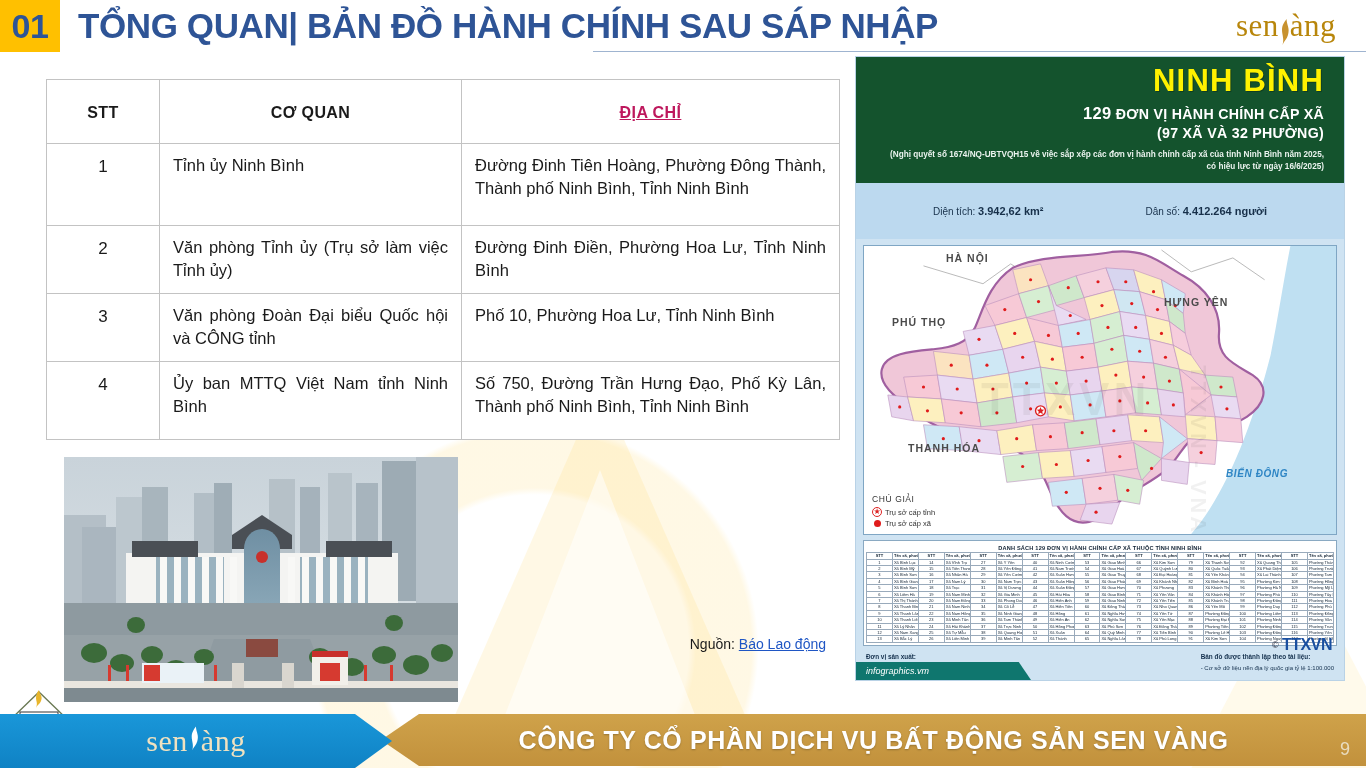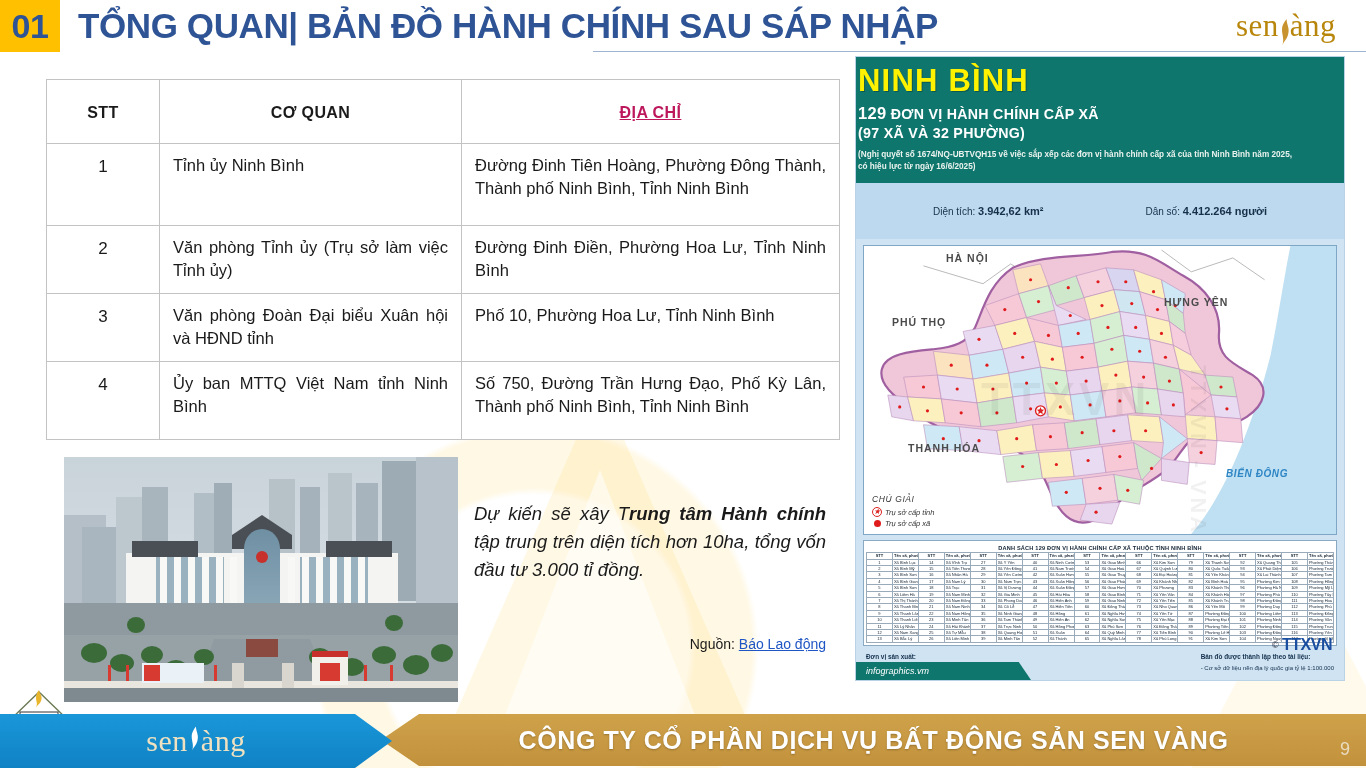--- a/index.html
+++ b/index.html
@@ -186,23 +186,23 @@
   
   .info {
     position: absolute;
     left: 855px; top: 56px;
     width: 490px; height: 625px;
     background: #cfe3f2;
     border: 1px solid #b9d2e6;
     overflow: hidden;
   }
   .info-head {
-    background: #0f766e;
-    padding: 8px 2px 10px;
-    text-align: left;
+    background: #14532d;
+    padding: 8px 20px 10px;
+    text-align: right;
   }
   .info-title {
     color: #FFF200;
     font-size: 31px;
     font-weight: bold;
     letter-spacing: 1.2px;
     line-height: 1.05;
     text-shadow: 1px 1px 0 rgba(0,0,0,.25);
   }
   .info-sub {
@@ -255,21 +255,20 @@
     font-style: italic;
     font-weight: bold;
     color: #2f86c5;
     letter-spacing: .6px;
   }
   .legend {
     position: absolute;
     left: 8px; bottom: 6px;
     font-size: 7.5px;
     color: #333;
-    font-style: italic;
   }
   .legend .lg-title {
     font-size: 8.5px;
     letter-spacing: .6px;
     margin-bottom: 3px;
   }
   .legend .lg-row {
     display: flex; align-items: center;
     gap: 3px; margin-top: 2px;
   }
@@ -448,21 +447,21 @@
         <td>Tỉnh ủy Ninh Bình</td>
         <td class="just">Đường Đinh Tiên Hoàng, Phường Đông Thành, Thành phố Ninh Bình, Tỉnh Ninh Bình</td>
       </tr>
       <tr class="r2">
         <td class="stt">2</td>
         <td class="just">Văn phòng Tỉnh ủy (Trụ sở làm việc Tỉnh ủy)</td>
         <td class="just">Đường Đinh Điền, Phường Hoa Lư, Tỉnh Ninh Bình</td>
       </tr>
       <tr class="r3">
         <td class="stt">3</td>
-        <td class="just">Văn phòng Đoàn Đại biểu Xuân hội và HĐND tỉnh</td>
+        <td class="just">Văn phòng Đoàn Đại biểu Quốc hội và CÔNG tỉnh</td>
         <td>Phố 10, Phường Hoa Lư, Tỉnh Ninh Bình</td>
       </tr>
       <tr class="r4">
         <td class="stt">4</td>
         <td class="just">Ủy ban MTTQ Việt Nam tỉnh Ninh Bình</td>
         <td class="just">Số 750, Đường Trần Hưng Đạo, Phố Kỳ Lân, Thành phố Ninh Bình, Tỉnh Ninh Bình</td>
       </tr>
     </tbody>
   </table>
 
@@ -555,23 +554,20 @@
         <rect x="44" y="208" width="3" height="16"></rect>
           <rect x="62" y="208" width="3" height="16"></rect>
         <rect x="150" y="208" width="3" height="16"></rect>
           <rect x="300" y="208" width="3" height="16"></rect>
         <rect x="326" y="208" width="3" height="16"></rect>
       </g>
       <rect x="0" y="231" width="394" height="14" fill="#7e8a90"></rect>
     </svg>
   </div>
 
-  <div class="caption">
-    <span>Dự kiến sẽ xây T</span><b>rung tâm Hành chính</b><span> tập trung trên diện tích hơn 10ha, tổng vốn đầu tư 3.000 tỉ đồng.</span>
-  </div>
   <div class="source">
     <span>Nguồn: </span><a href="#">Báo Lao động</a>
   </div>
 
   <div class="info">
 
     <div class="info-head">
       <div class="info-title">NINH BÌNH</div>
       <div class="info-sub">
         <span class="big">129</span><span> ĐƠN VỊ HÀNH CHÍNH CẤP XÃ</span><br>

